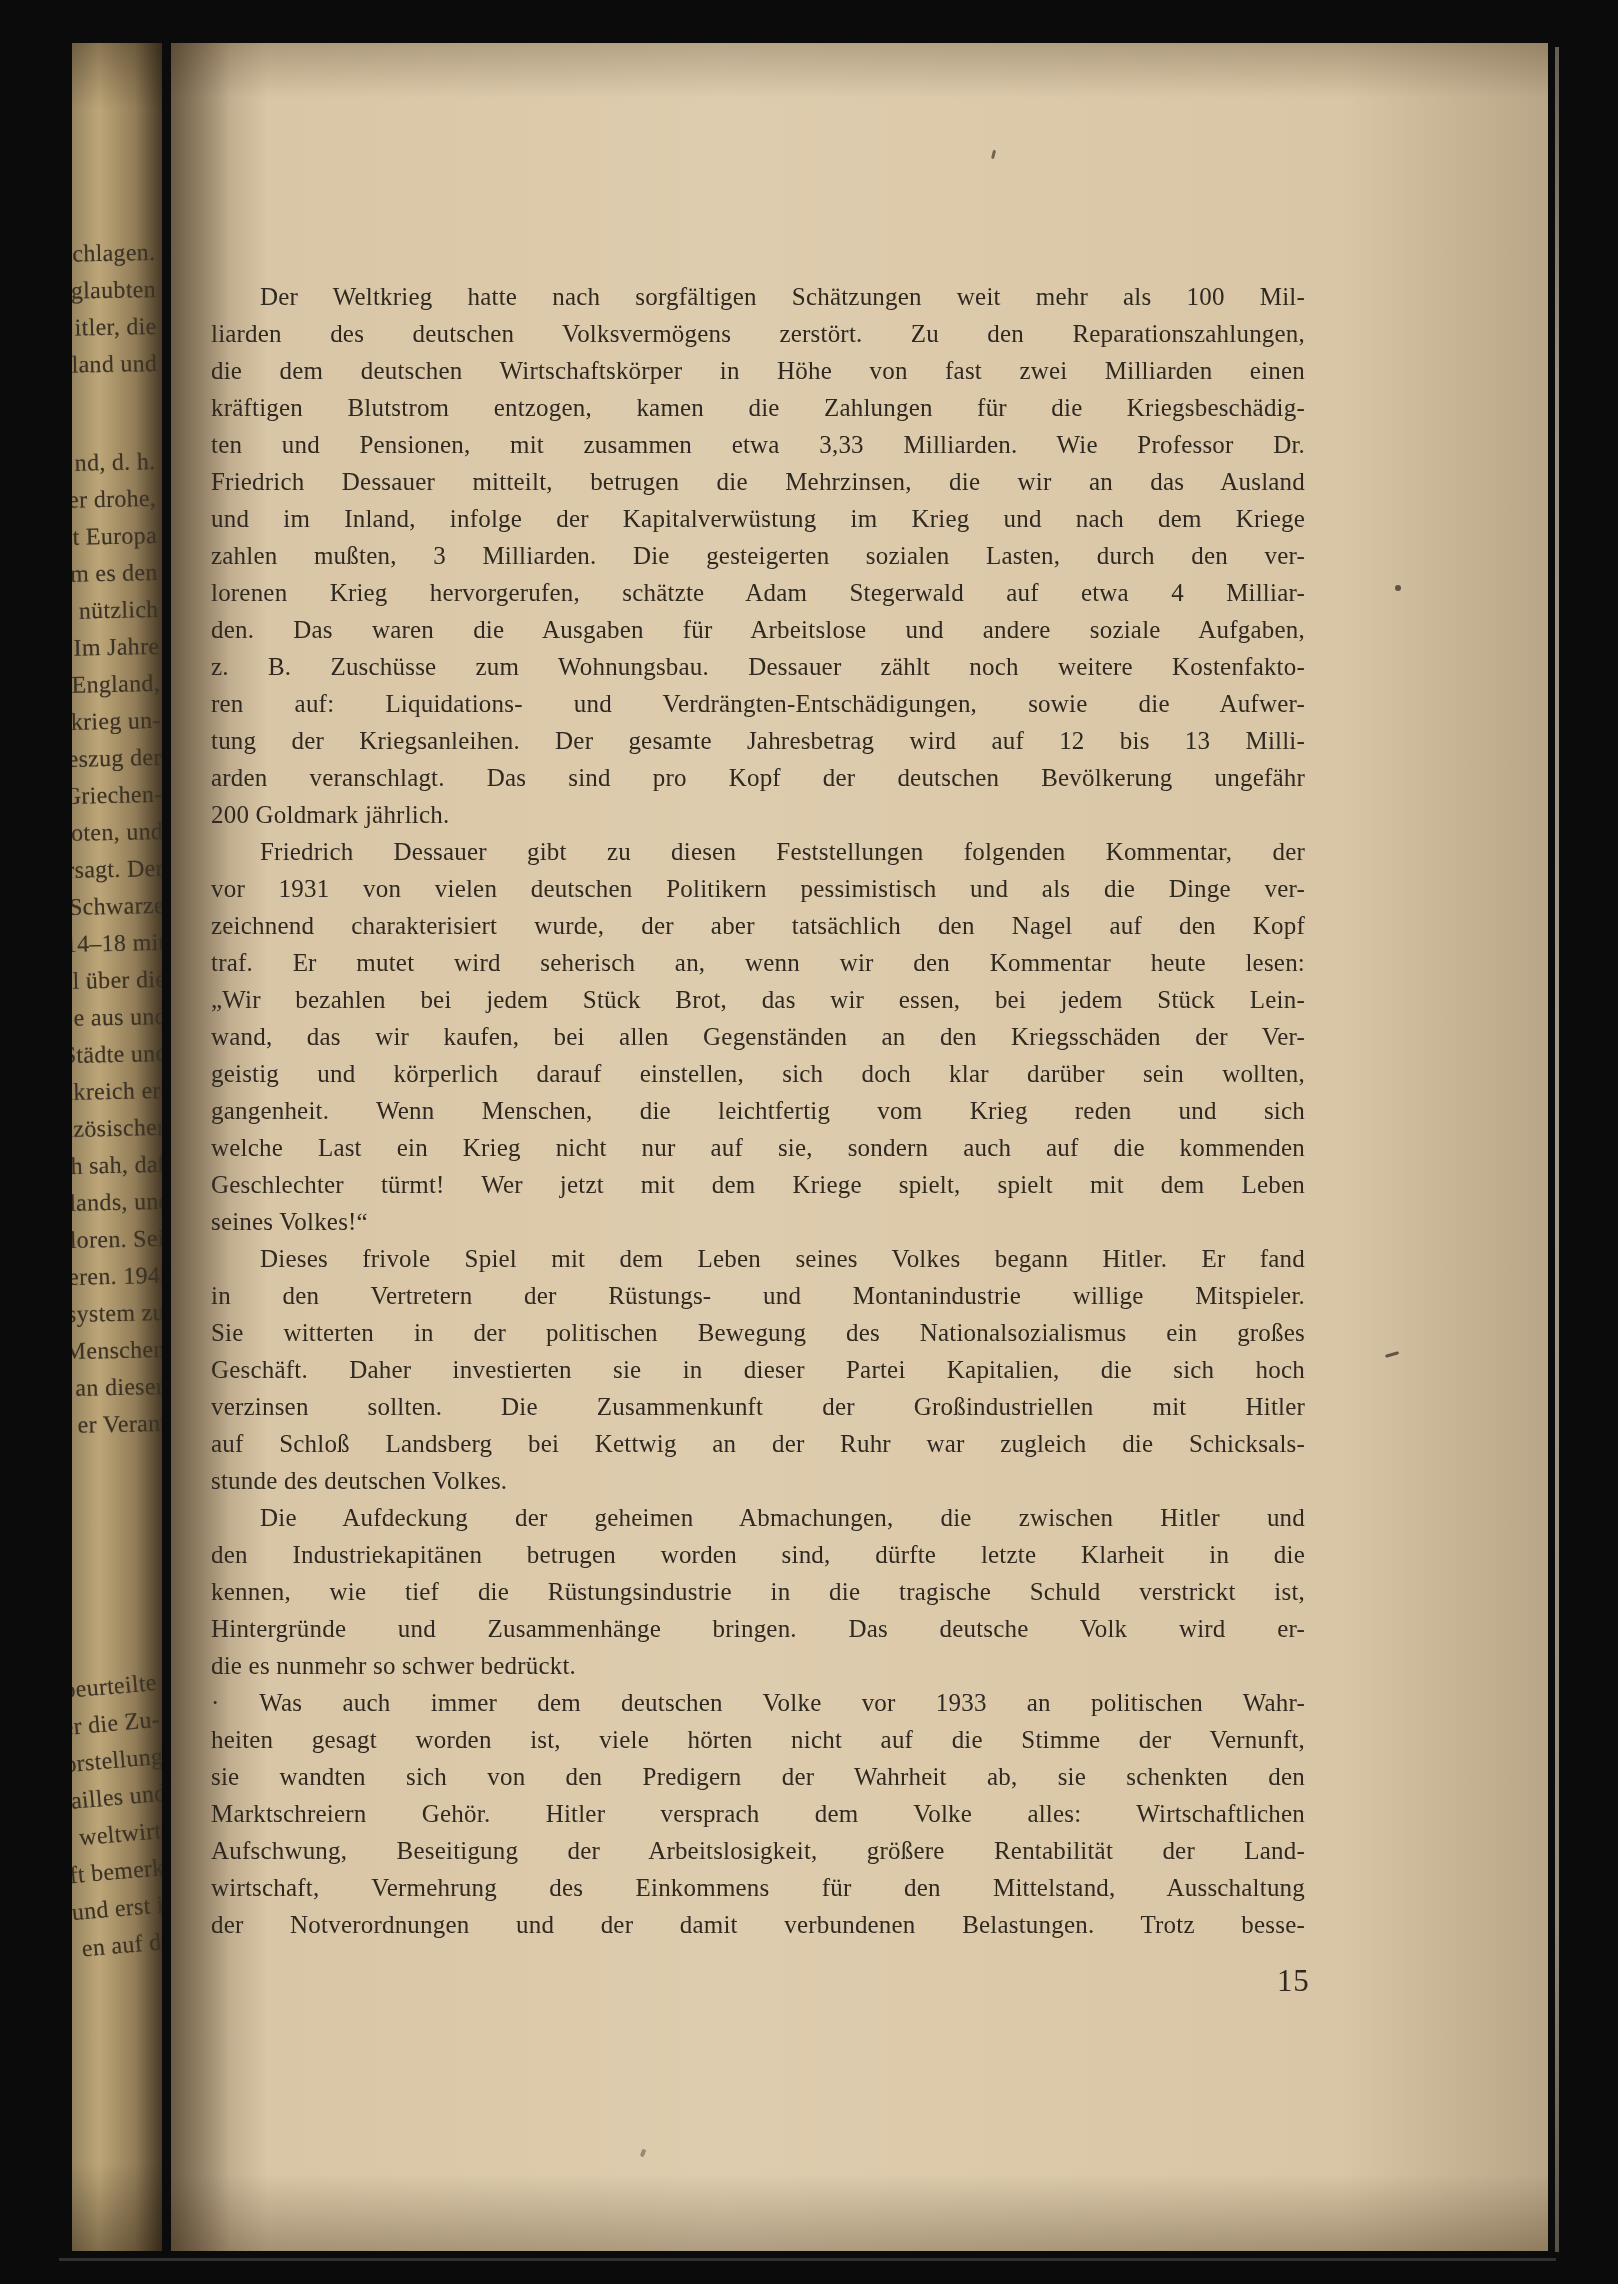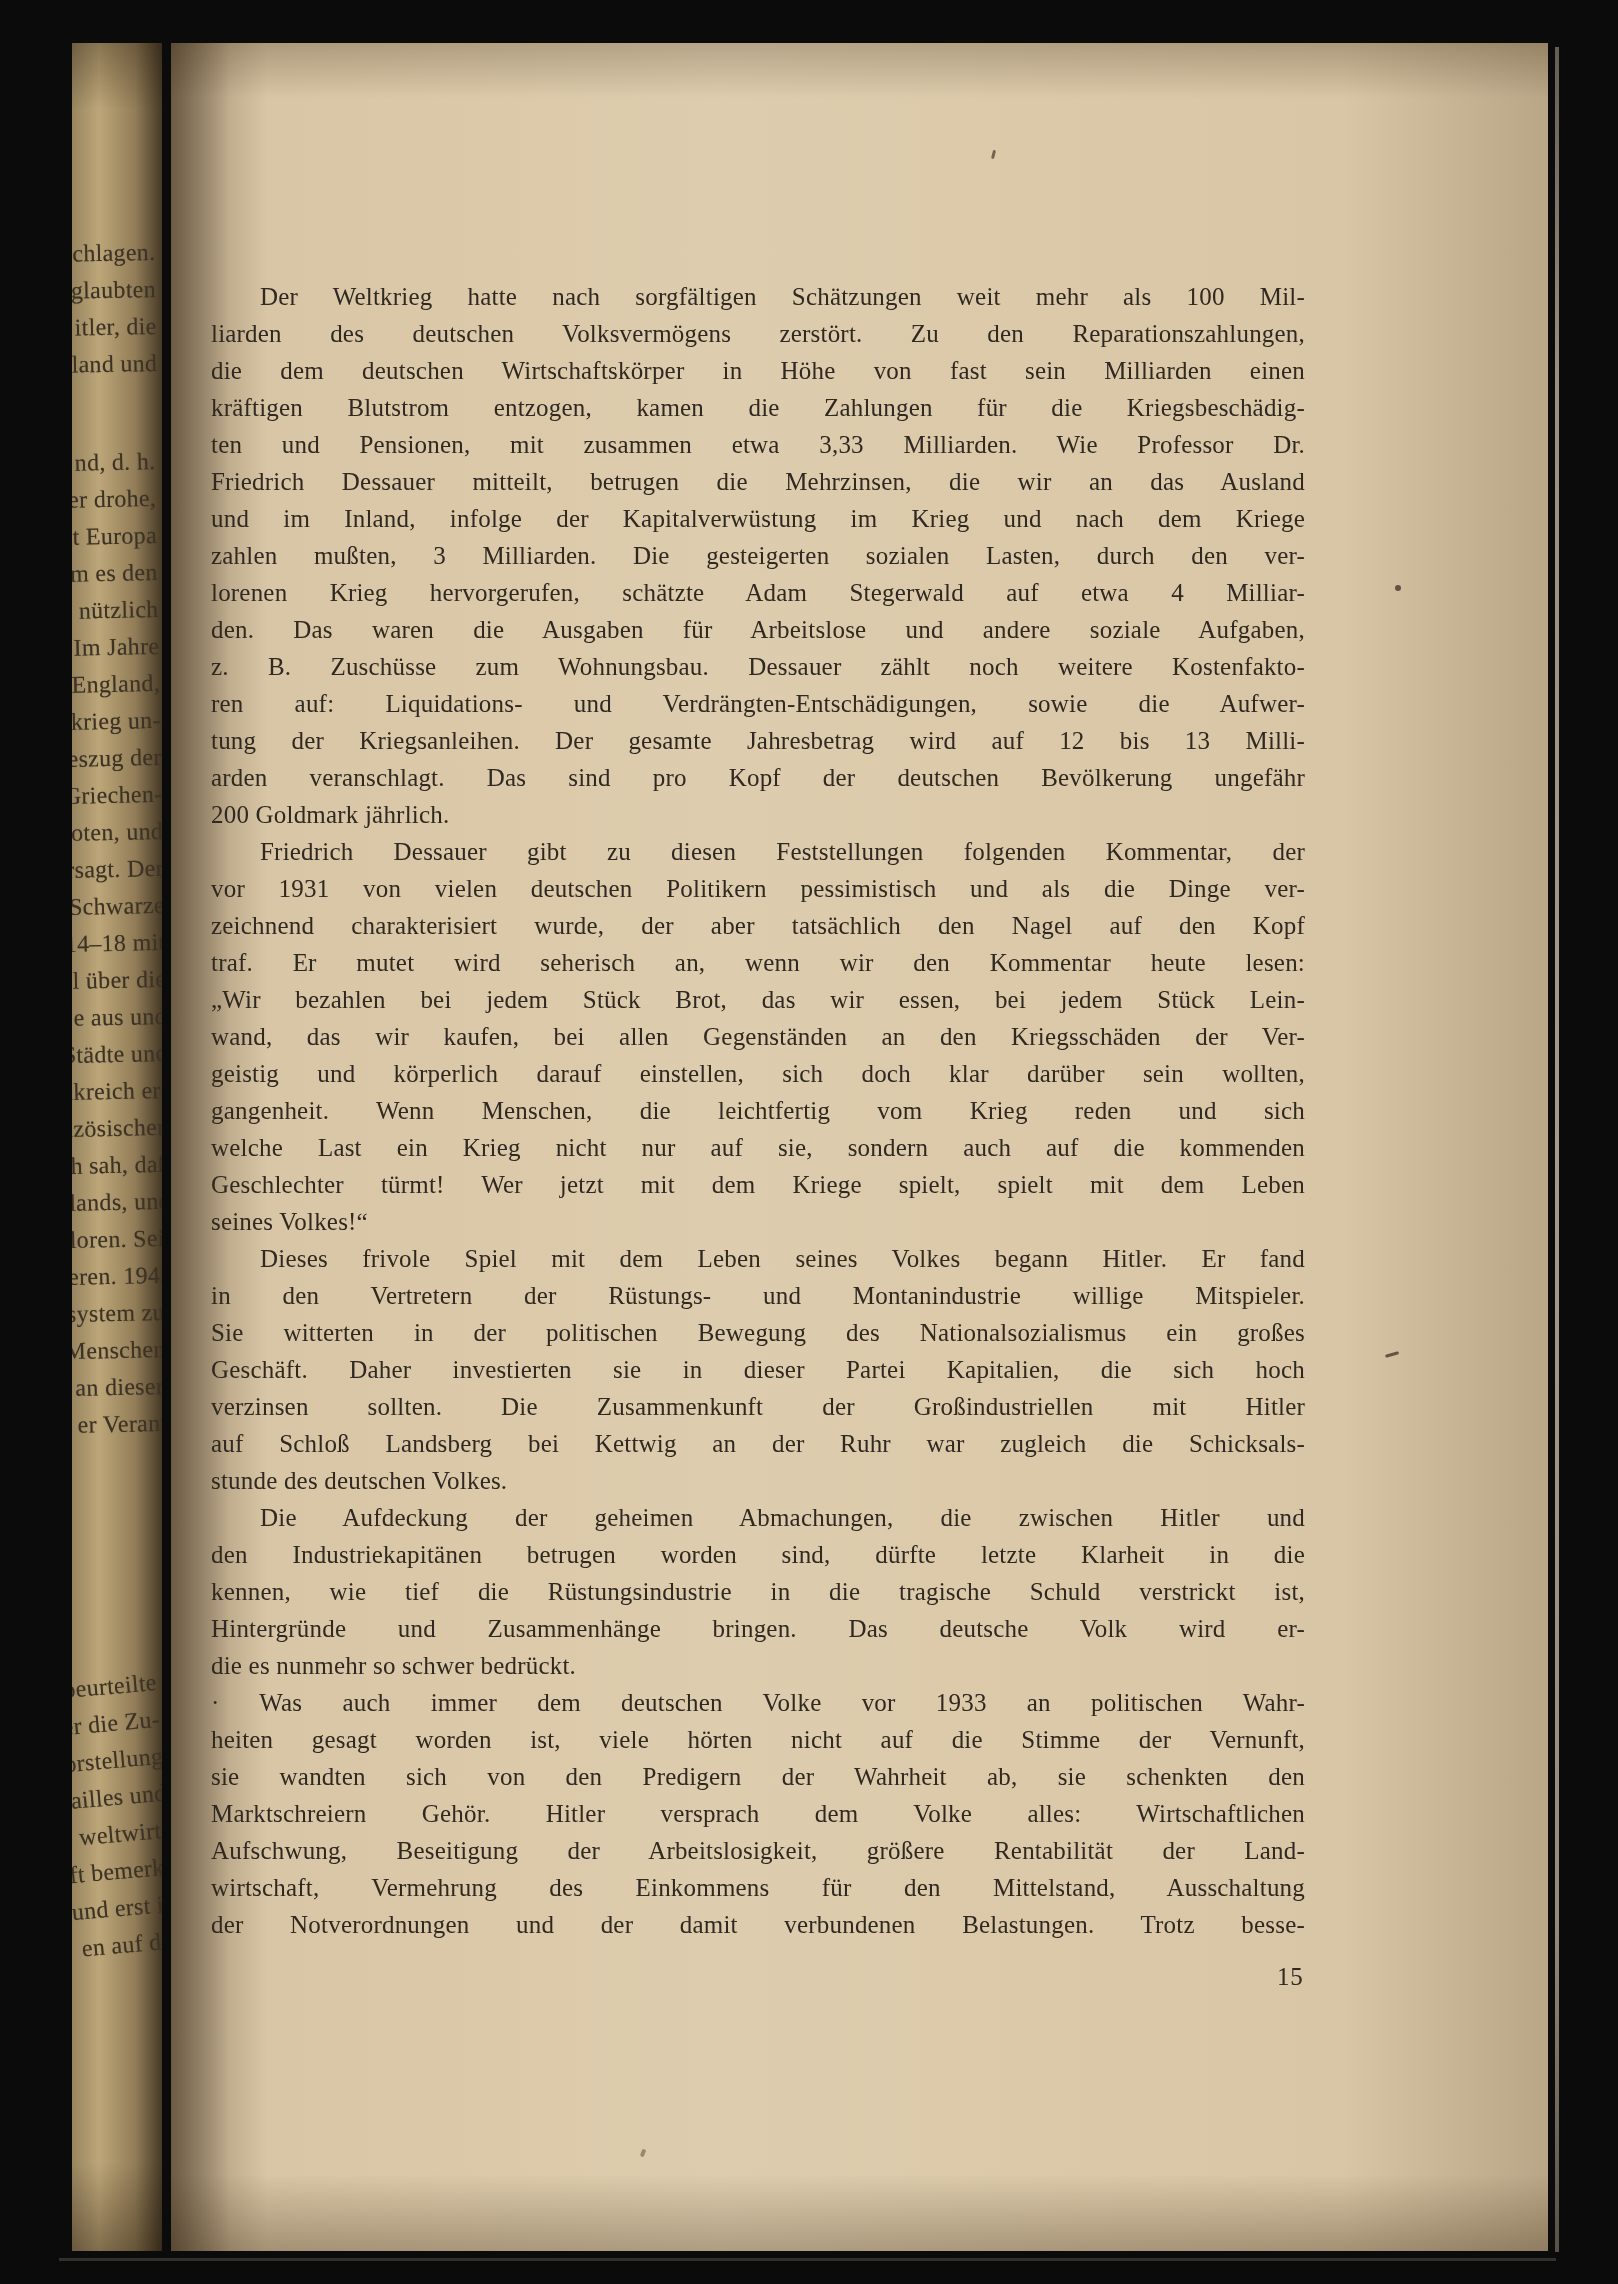--- a/index.html
+++ b/index.html
@@ -73,21 +73,21 @@
     height: 37px;
     text-align: justify;
     text-align-last: justify;
   }
   .line.indent { text-indent: 49px; }
   .line.end { text-align-last: left; }
 
   .page-number {
     position: absolute;
     left: 1106px; top: 1920px;
-    font-size: 25px;
+    font-size: 31px;
     color: #2f2921;
     letter-spacing: 0.8px;
   }
 
   
   .speck { position: absolute; background: #46392a; }
   .speck-1 { left: 821px;  top: 107px;  width: 3.3px;  height: 9.2px; border-radius: 1.7px; transform: rotate(14deg); opacity: .7; }
   .speck-2 { left: 1224px; top: 542px;  width: 5.9px;  height: 5.9px;  border-radius: 50%; opacity: .8; }
   .speck-3 { left: 1214px; top: 1310px; width: 14.2px; height: 2.5px;  border-radius: 1.7px; transform: rotate(-16deg); opacity: .8; }
   .speck-4 { left: 470px;  top: 2106px; width: 4.2px;  height: 8.4px; border-radius: 1.7px; transform: rotate(22deg); opacity: .45; }
@@ -164,21 +164,21 @@
       </div>
   </div>
 
   <div class="main-page">
     <div class="gutter-shadow"></div>
 
     <div class="text-block">
 
     <div class="line indent">Der Weltkrieg hatte nach sorgfältigen Schätzungen weit mehr als 100 Mil-</div>
         <div class="line">liarden des deutschen Volksvermögens zerstört. Zu den Reparationszahlungen,</div>
-        <div class="line">die dem deutschen Wirtschaftskörper in Höhe von fast sein Milliarden einen</div>
+        <div class="line">die dem deutschen Wirtschaftskörper in Höhe von fast zwei Milliarden einen</div>
         <div class="line">kräftigen Blutstrom entzogen, kamen die Zahlungen für die Kriegsbeschädig-</div>
         <div class="line">ten und Pensionen, mit zusammen etwa 3,33 Milliarden. Wie Professor Dr.</div>
         <div class="line">Friedrich Dessauer mitteilt, betrugen die Mehrzinsen, die wir an das Ausland</div>
         <div class="line">und im Inland, infolge der Kapitalverwüstung im Krieg und nach dem Kriege</div>
         <div class="line">zahlen mußten, 3 Milliarden. Die gesteigerten sozialen Lasten, durch den ver-</div>
         <div class="line">lorenen Krieg hervorgerufen, schätzte Adam Stegerwald auf etwa 4 Milliar-</div>
         <div class="line">den. Das waren die Ausgaben für Arbeitslose und andere soziale Aufgaben,</div>
         <div class="line">z. B. Zuschüsse zum Wohnungsbau. Dessauer zählt noch weitere Kostenfakto-</div>
         <div class="line">ren auf: Liquidations- und Verdrängten-Entschädigungen, sowie die Aufwer-</div>
         <div class="line">tung der Kriegsanleihen. Der gesamte Jahresbetrag wird auf 12 bis 13 Milli-</div>

